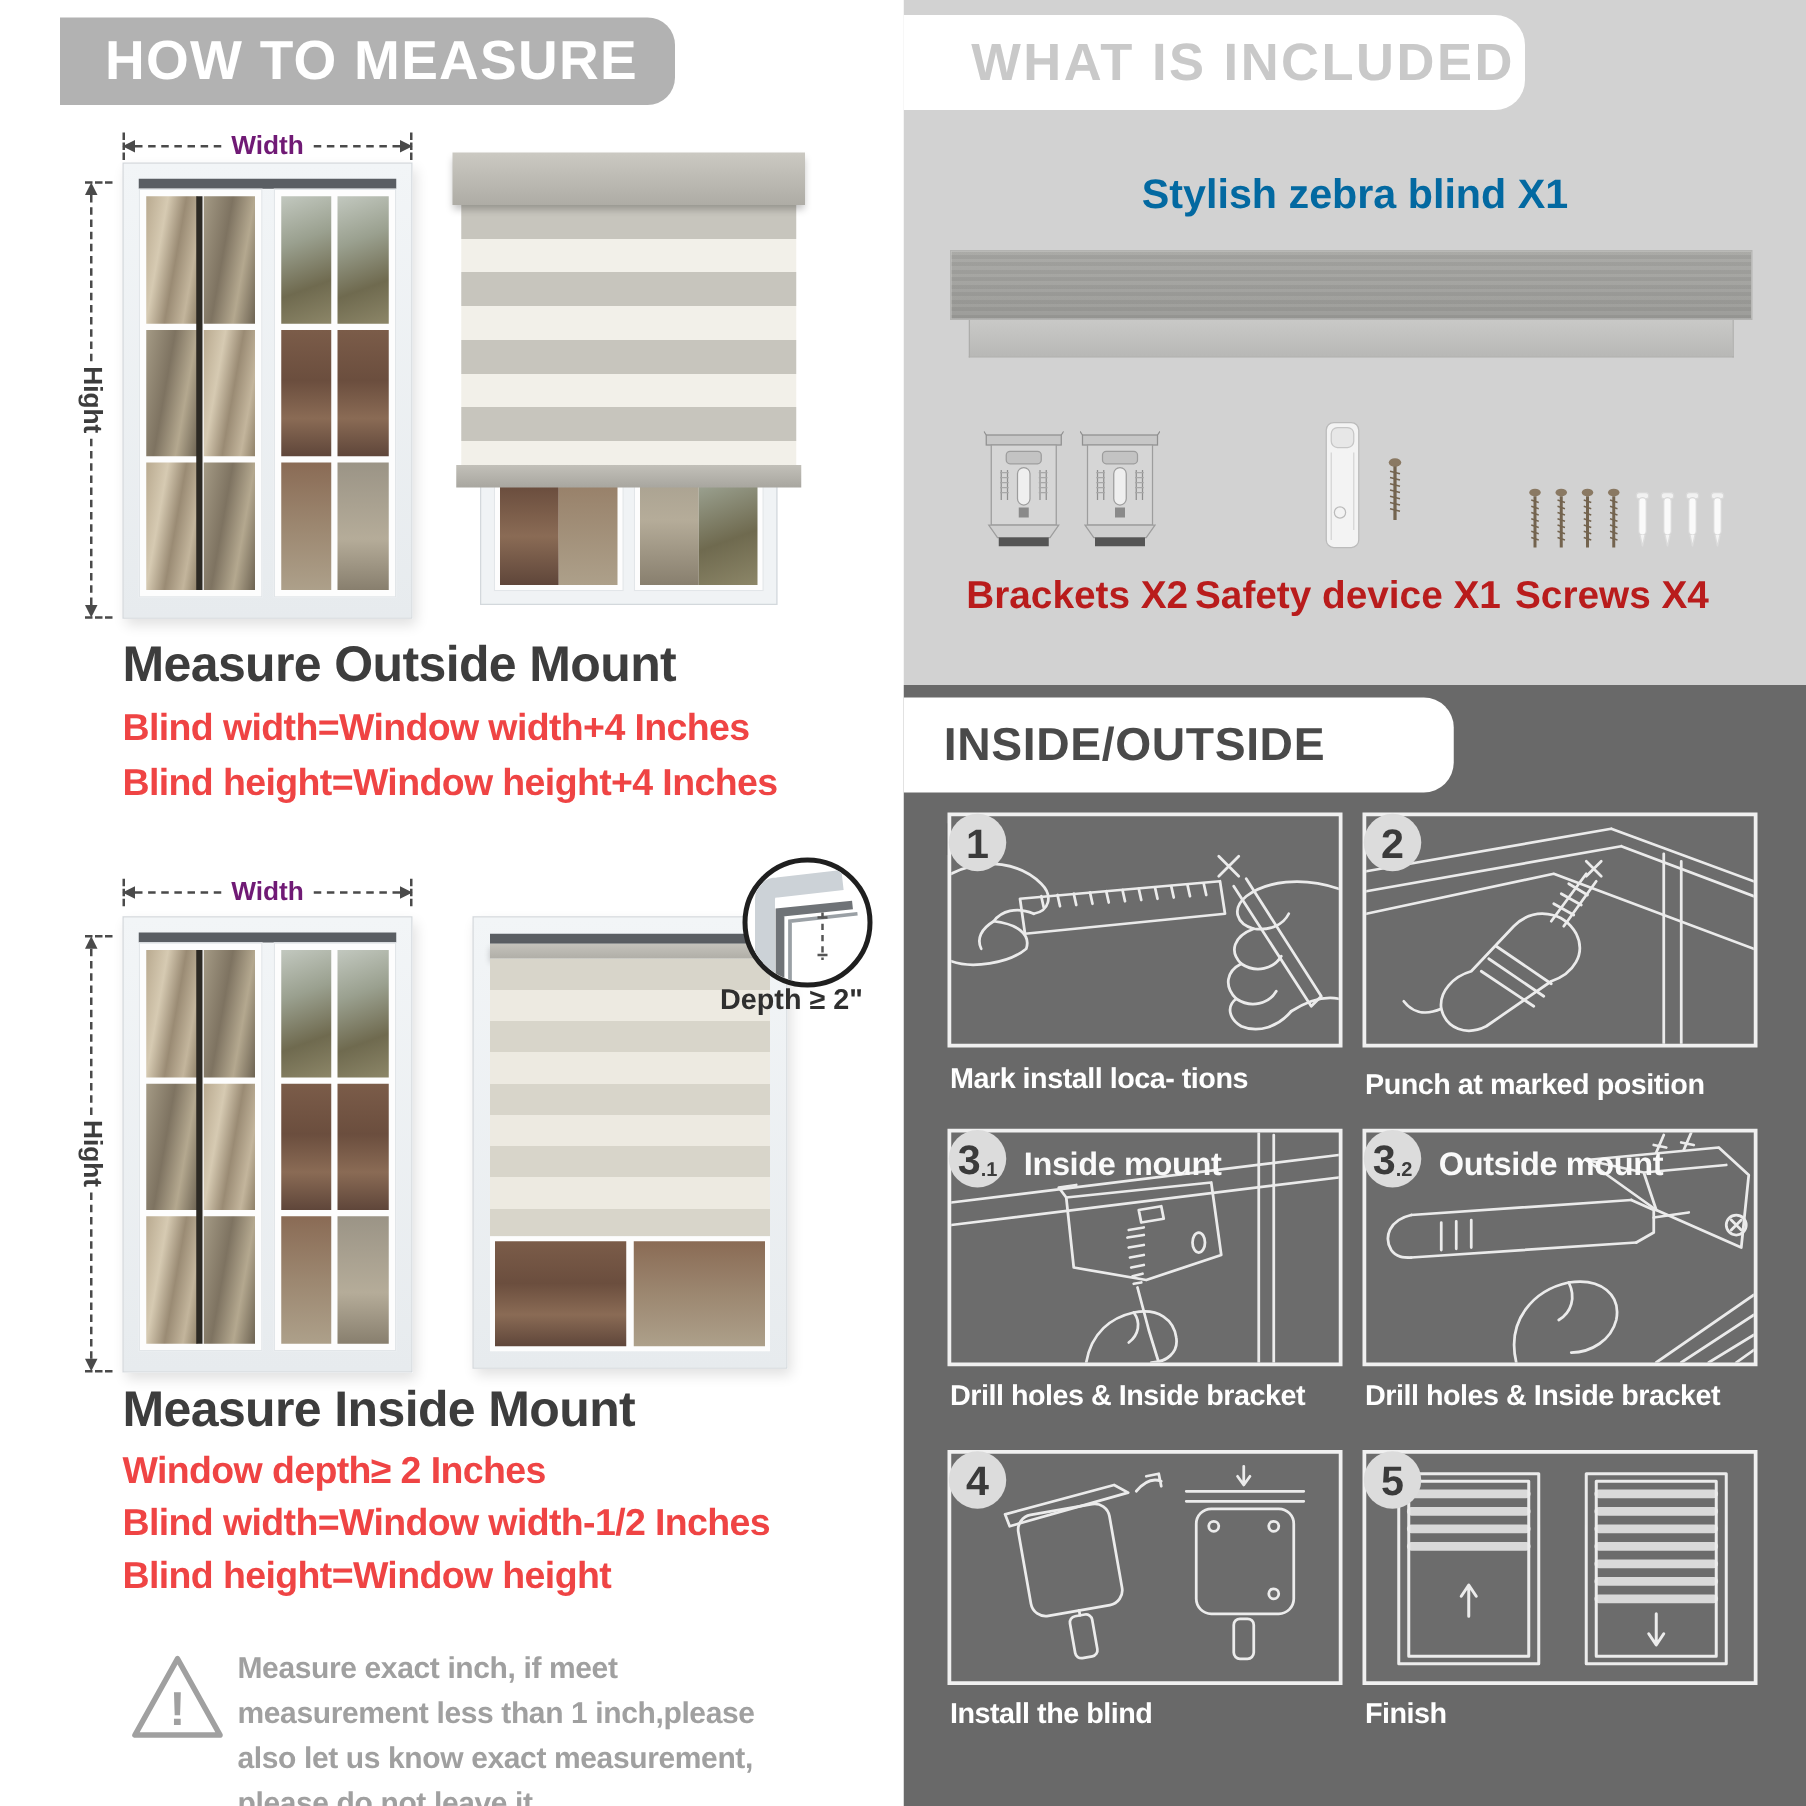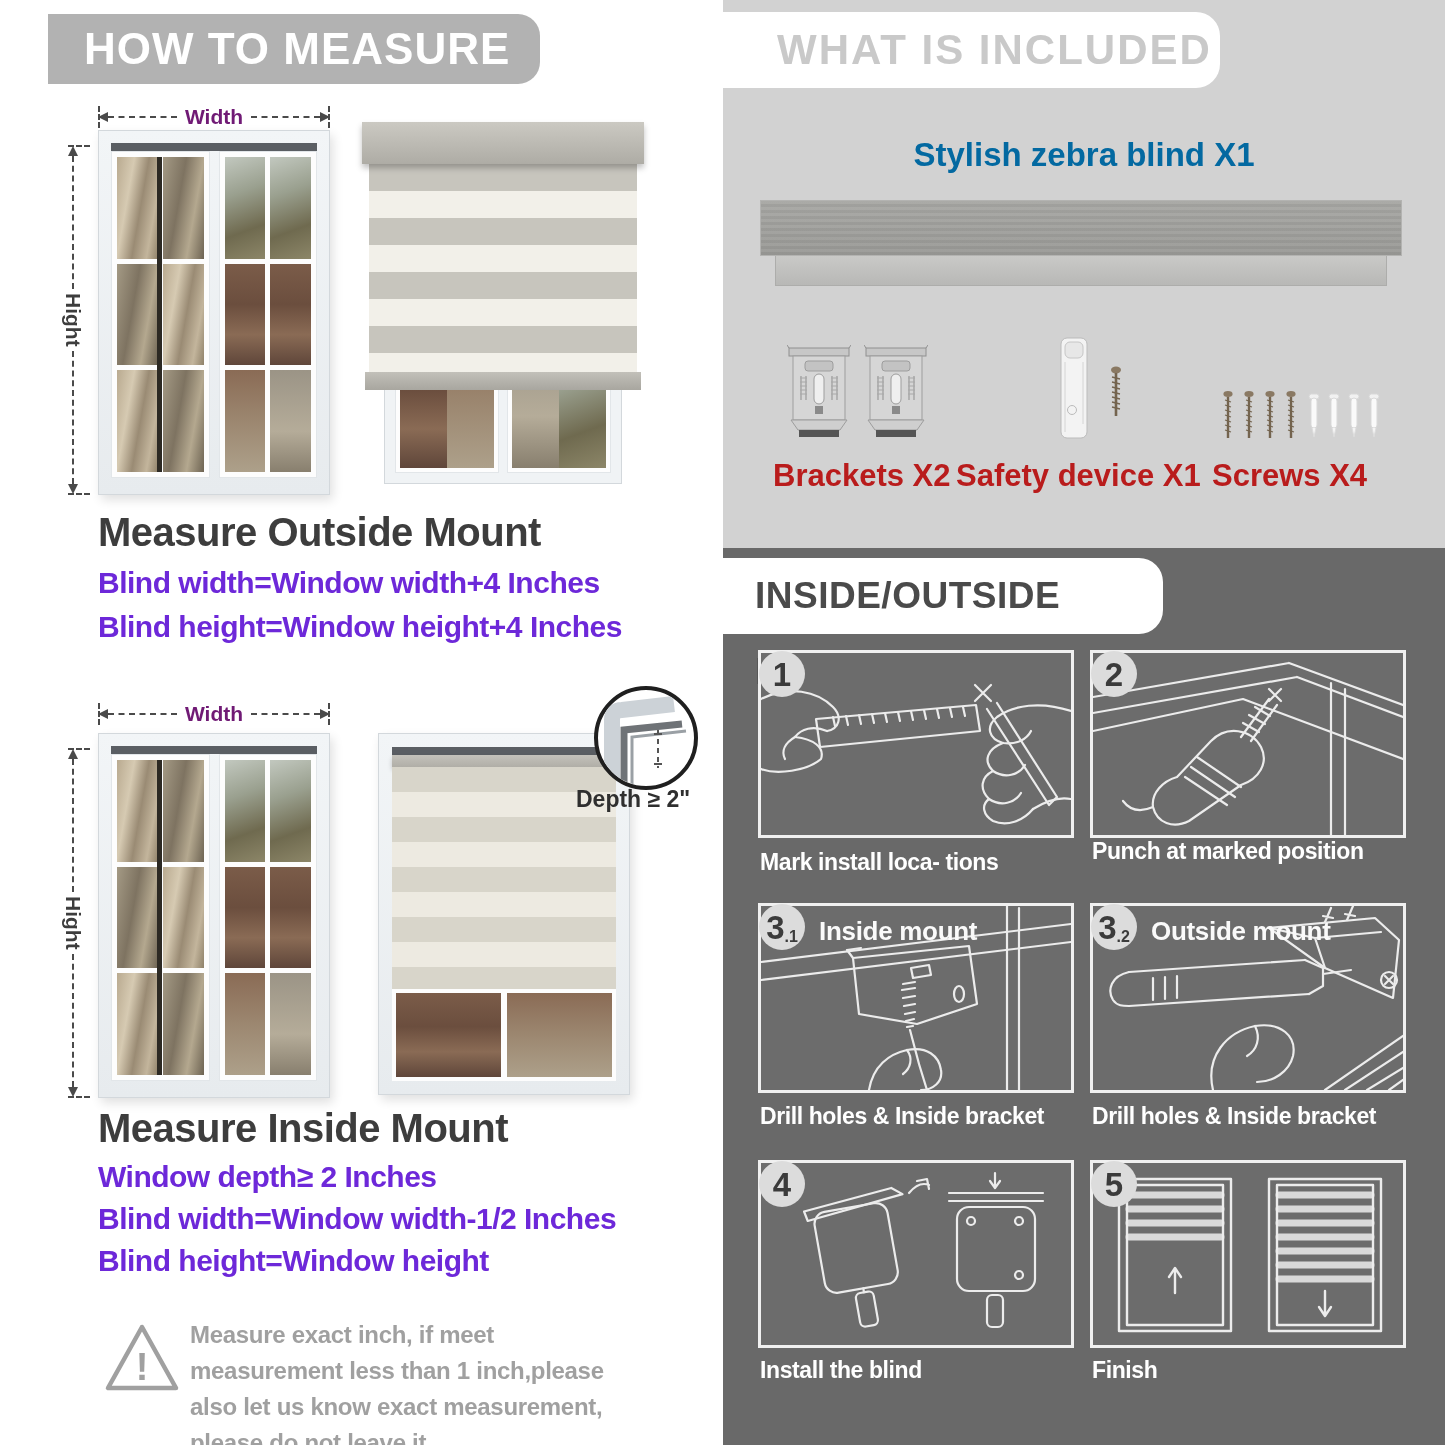--- a/index.html
+++ b/index.html
@@ -6,21 +6,21 @@
   .canvas{position:relative;width:1445px;height:1445px;overflow:hidden;
           font-family:"Liberation Sans",sans-serif;background:#fff;}
   .abs{position:absolute;}
 
   
   #left-half{position:absolute;left:0;top:0;width:723px;height:1445px;background:#fff;}
   .howto-bar{position:absolute;left:0;top:14px;width:492px;height:70px;background:#b2b2b2;
              border-radius:0 22px 22px 0;color:#fff;font-weight:bold;font-size:44px;
              line-height:70px;padding-left:36px;letter-spacing:1px;box-sizing:border-box;margin-left:48px;}
   .section-title{position:absolute;font-size:40px;font-weight:bold;color:#3d3d3d;letter-spacing:-0.5px;}
-  .section-line{position:absolute;font-size:30px;font-weight:bold;color:#6d28d9;letter-spacing:-0.5px;}
+  .section-line{position:absolute;font-size:30px;font-weight:bold;color:#ef4444;letter-spacing:-0.5px;}
 
   
   .winphoto{position:absolute;width:232px;height:365px;background:linear-gradient(180deg,#f2f5f7,#e7ebee);
             border:1px solid #d3d8dc;box-shadow:3px 5px 10px rgba(0,0,0,.12);
             padding:12px 12px 16px;display:flex;gap:9px;box-sizing:border-box;}
   .wtrack{position:absolute;left:12px;right:12px;top:12px;height:8px;background:#5a5e63;}
   .sash{flex:1;background:#fdfdfd;border:1px solid #e2e6e9;padding:5px;margin-top:8px;
         display:grid;grid-template-columns:1fr 1fr;grid-template-rows:1fr 1fr 1fr;gap:5px;position:relative;}
   .pane{min-height:0;}
   .pole{position:absolute;top:5px;bottom:5px;left:47%;width:5px;background:#2c2923;z-index:2;}
@@ -380,21 +380,21 @@
           <path d="M0,78 L150,46 L310,106"></path>
           <path d="M148,84 L176,46 M158,88 L184,52"></path>
           <path d="M150,70 l16,9 M156,62 l16,9 M162,54 l15,9"></path>
           <path d="M176,36 l12,12 M188,36 l-12,12"></path>
           <path d="M118,88 C134,72 158,76 168,94 C176,110 166,126 148,132 L96,168 C80,176 64,170 60,154 C58,140 70,128 84,124 Z"></path>
           <path d="M104,104 l44,30 M98,114 l44,30 M92,124 l42,28"></path>
           <path d="M60,154 C46,160 36,156 30,148"></path>
         </g>
       </svg>
     </div>
-    <div class="caption" style="left:369px;top:290px;">Punch at  marked position</div>
+    <div class="caption" style="left:369px;top:306px;">Punch at  marked position</div>
 
     <div class="panel" style="left:35px;top:355px;height:190px;">
       <span class="badge">
         <b>3</b>
           <small>.1</small>
       </span>
       <div class="panel-label">Inside mount</div>
       <svg class="art" viewBox="0 0 310 184">
         <g stroke="#f3f3f3" stroke-width="2.2" fill="none" stroke-linecap="round" stroke-linejoin="round" opacity="0.95">
           <path d="M0,56 L310,18 M0,74 L310,36"></path>

